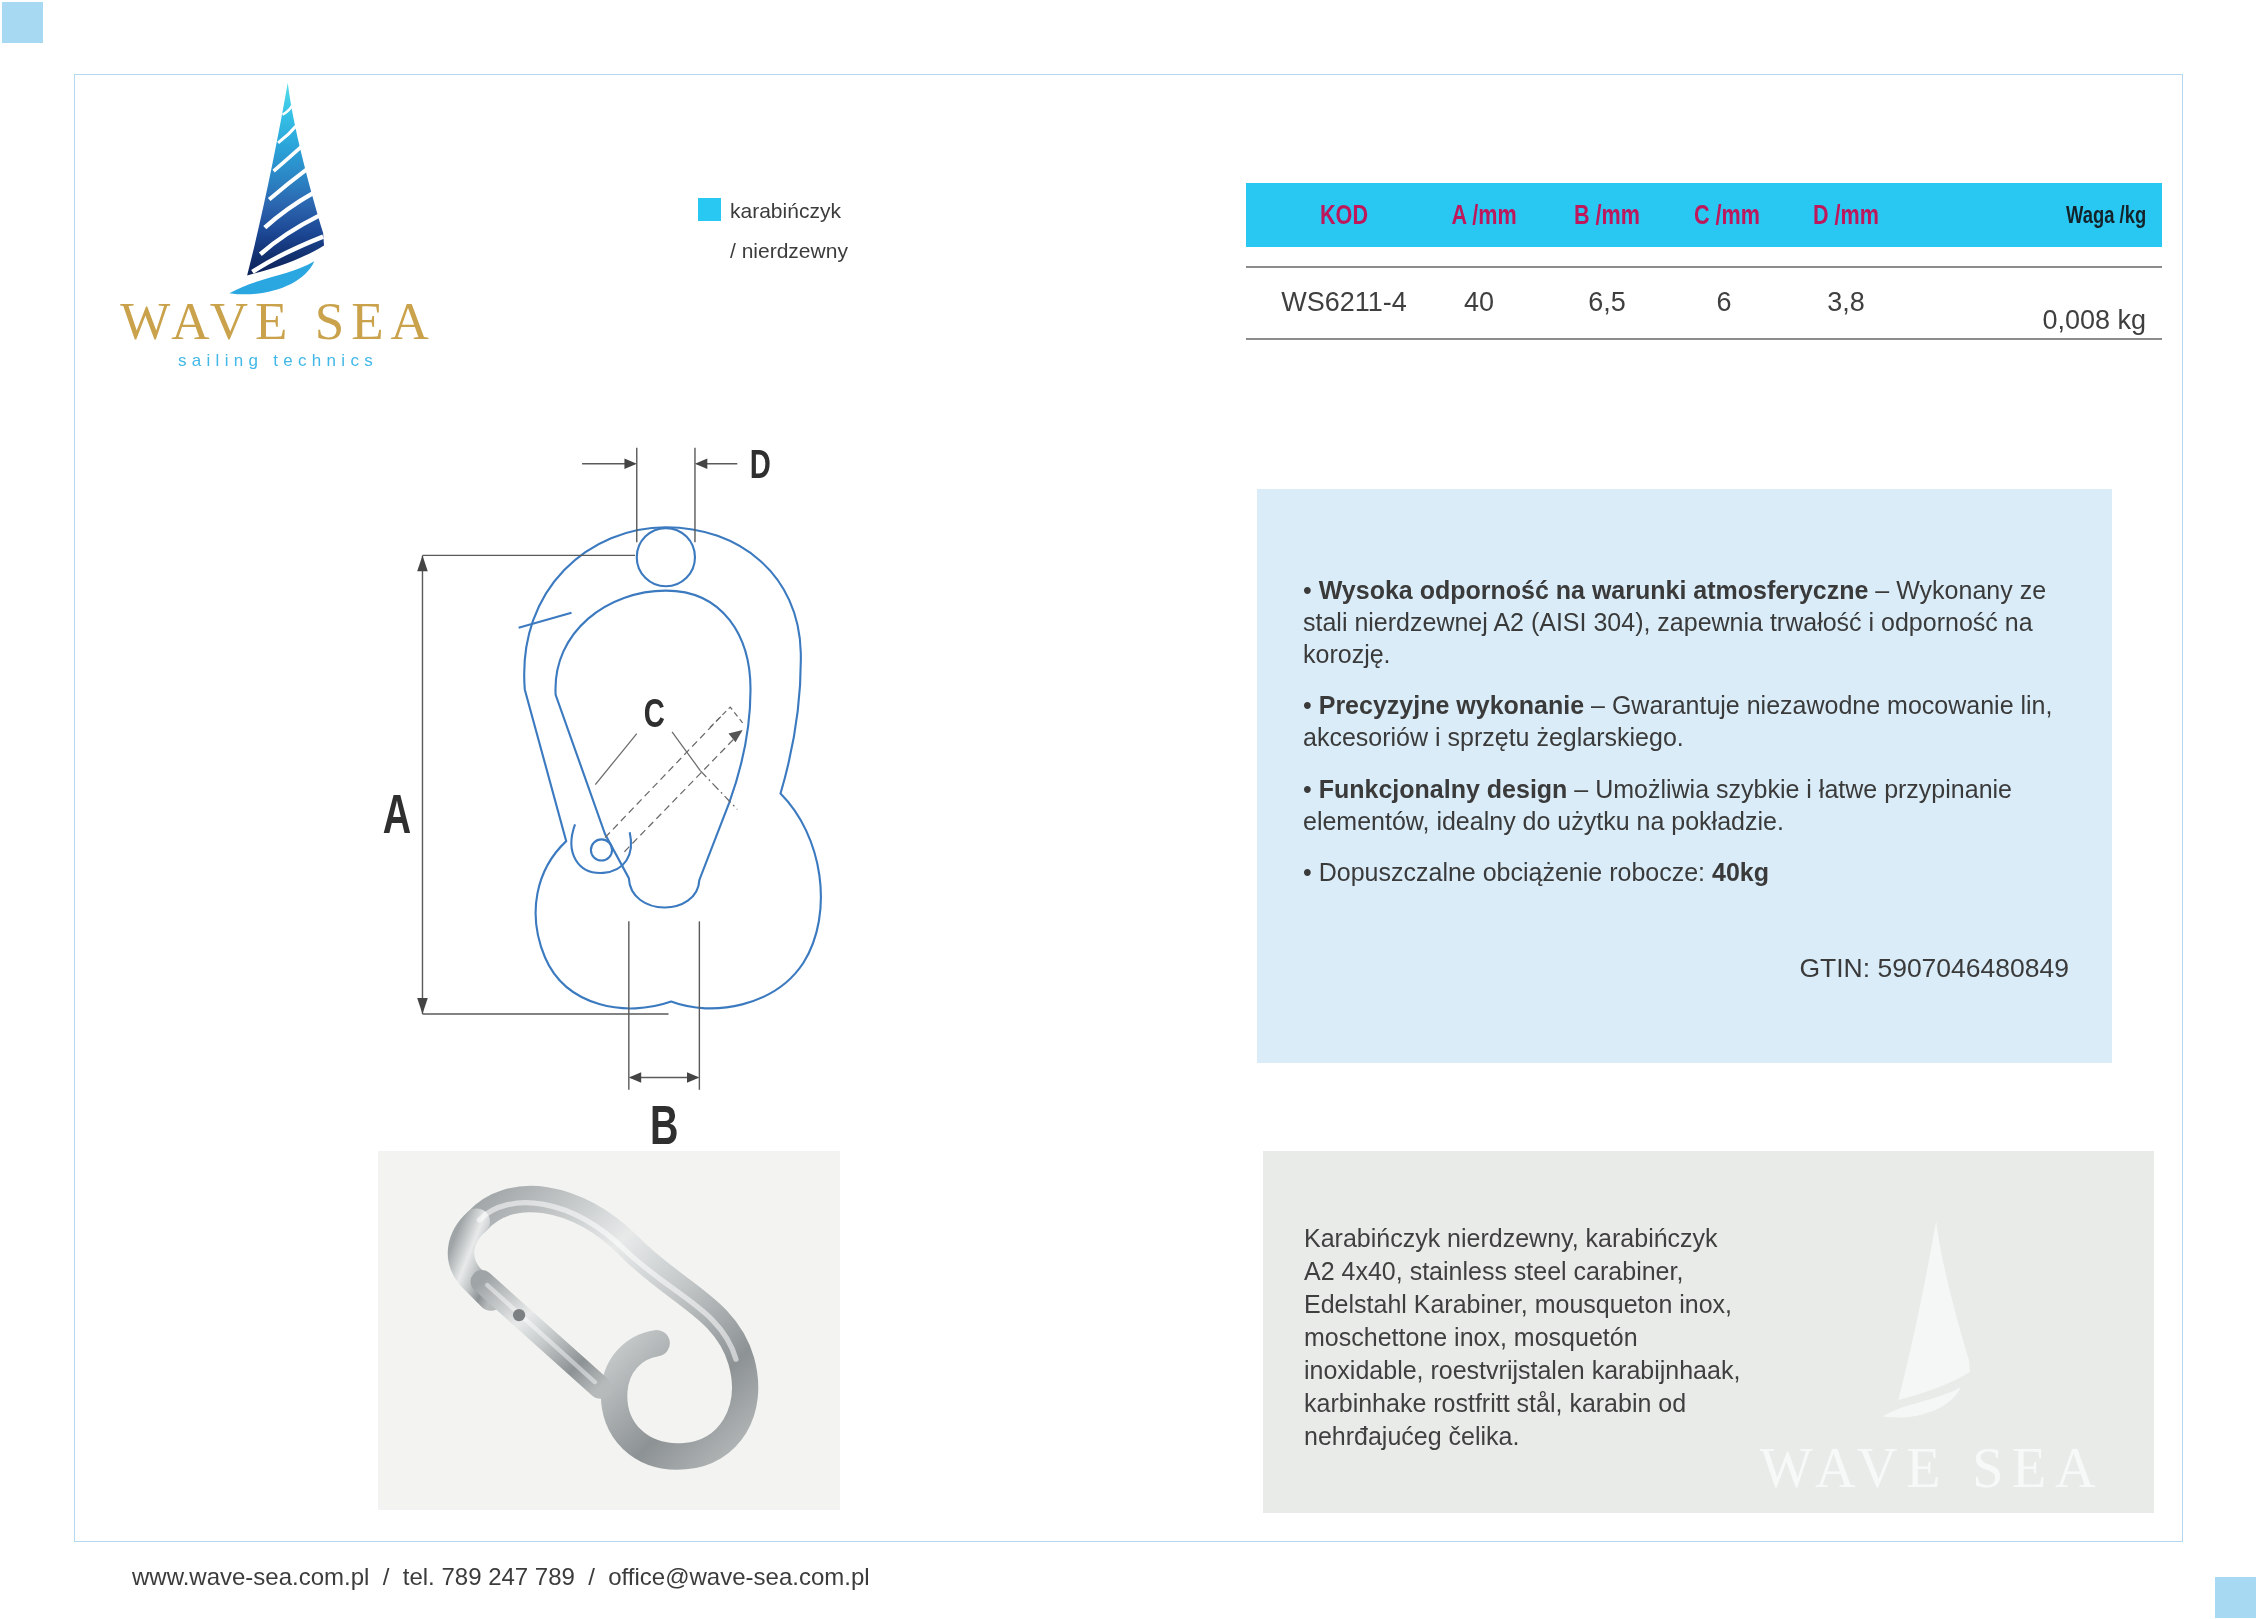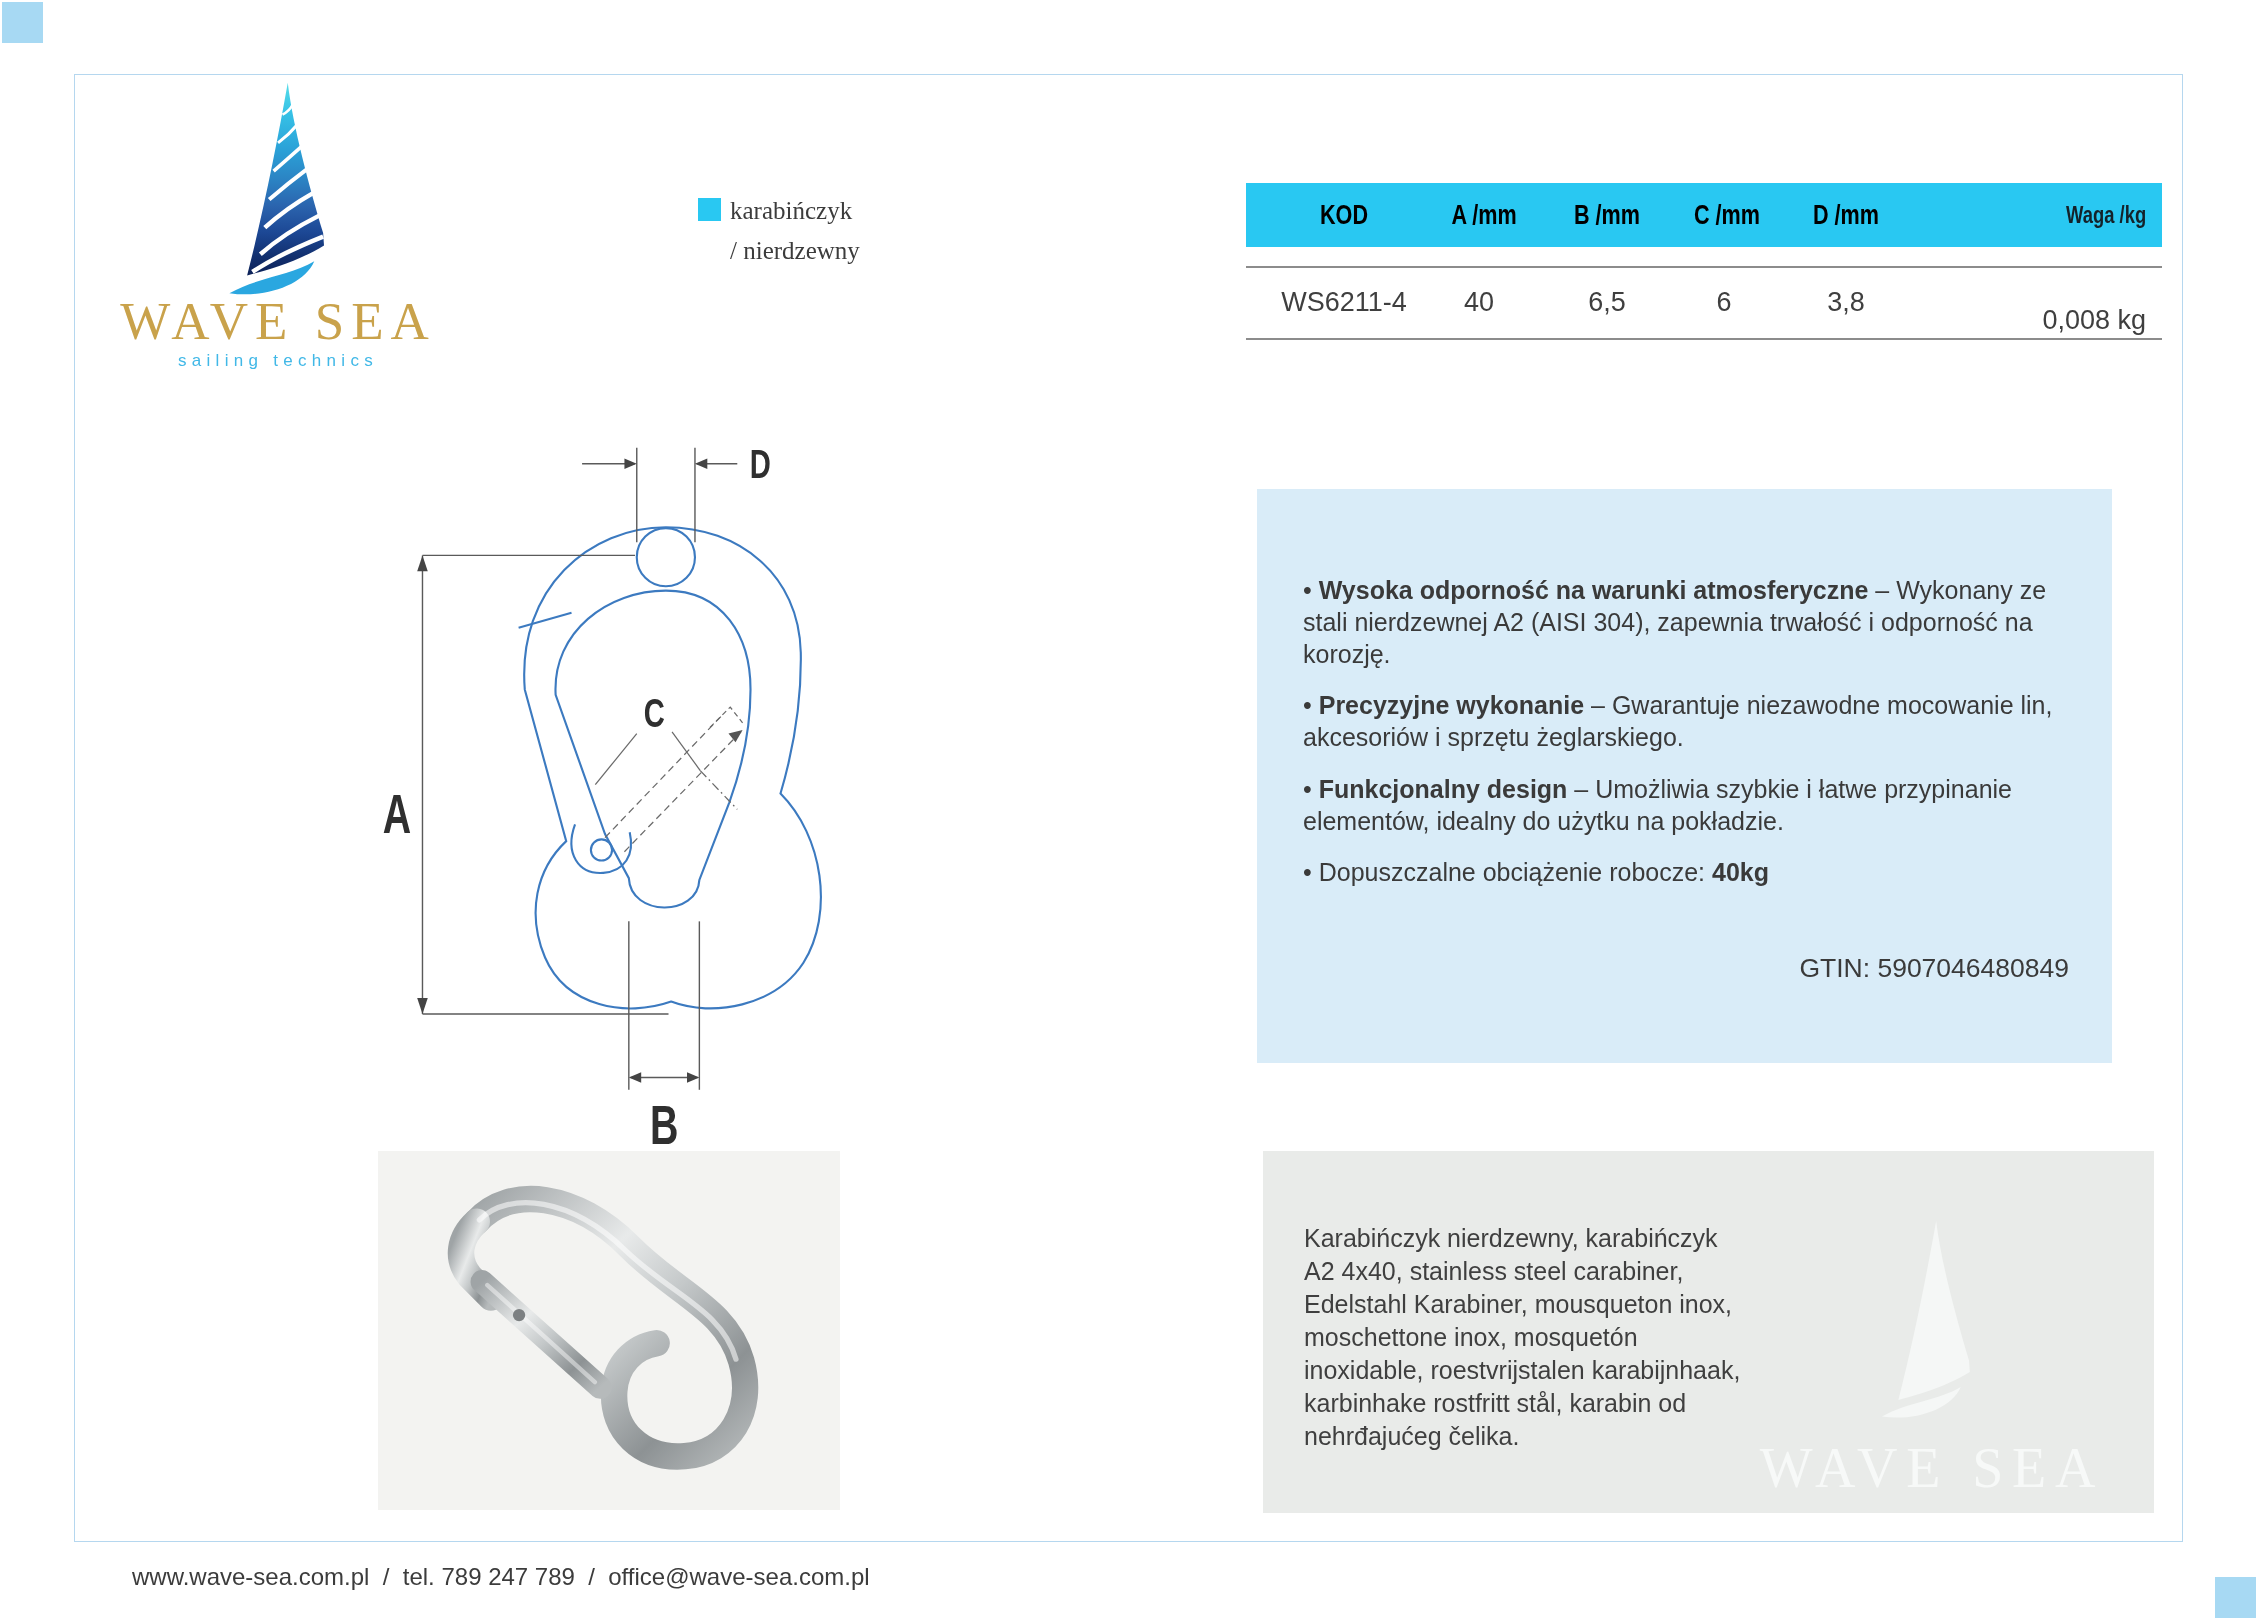--- a/index.html
+++ b/index.html
@@ -18,26 +18,26 @@
   
   #logo-sail{left:224px;top:81px;width:124px;height:221px;}
   #logo-name{left:97px;top:291px;width:362px;text-align:center;
              font-family:"Liberation Serif",serif;font-size:53px;letter-spacing:7px;
              color:#c9a24b;white-space:nowrap;}
   #logo-tagline{left:97px;top:351px;width:362px;text-align:center;
              font-size:17px;letter-spacing:5.3px;color:#41b8e7;white-space:nowrap;}
 
   
   #title-square{left:698px;top:198px;width:23px;height:23px;background:#29c8f2;}
-  #title{left:730px;top:191px;font-size:25px;line-height:40px;color:#3c3c3c;font-family:Liberation Serif, serif;}
+  #title{left:730px;top:191px;font-size:21px;line-height:40px;color:#3c3c3c;}
 
   
   #table-header{left:1246px;top:183px;width:916px;height:64px;background:#29c8f2;}
   .th{position:absolute;top:183px;height:64px;line-height:64px;font-size:27px;font-weight:bold;
-      color:#000000;transform:translateX(-50%);white-space:nowrap;text-align:center;}
+      color:#be185d;transform:translateX(-50%);white-space:nowrap;text-align:center;}
   .cond{display:inline-block;transform:scaleX(0.8);transform-origin:center;}
   .cond-r{display:inline-block;transform:scaleX(0.8);transform-origin:right center;}
   #th-waga{position:absolute;top:183px;height:64px;line-height:64px;font-size:23px;font-weight:bold;
       color:#14222a;right:112px;white-space:nowrap;}
   .rowline{position:absolute;left:1246px;width:916px;height:1.8px;background:#8c8c8c;}
   #rowline-top{top:266px;} #rowline-bottom{top:338px;}
   .td{position:absolute;top:266px;height:72px;line-height:72px;font-size:27px;color:#3f3f3f;
       transform:translateX(-50%);white-space:nowrap;}
   #td-waga{position:absolute;top:266px;height:72px;line-height:72px;font-size:27px;color:#3f3f3f;
       right:112px;white-space:nowrap;margin-top:18px;}

